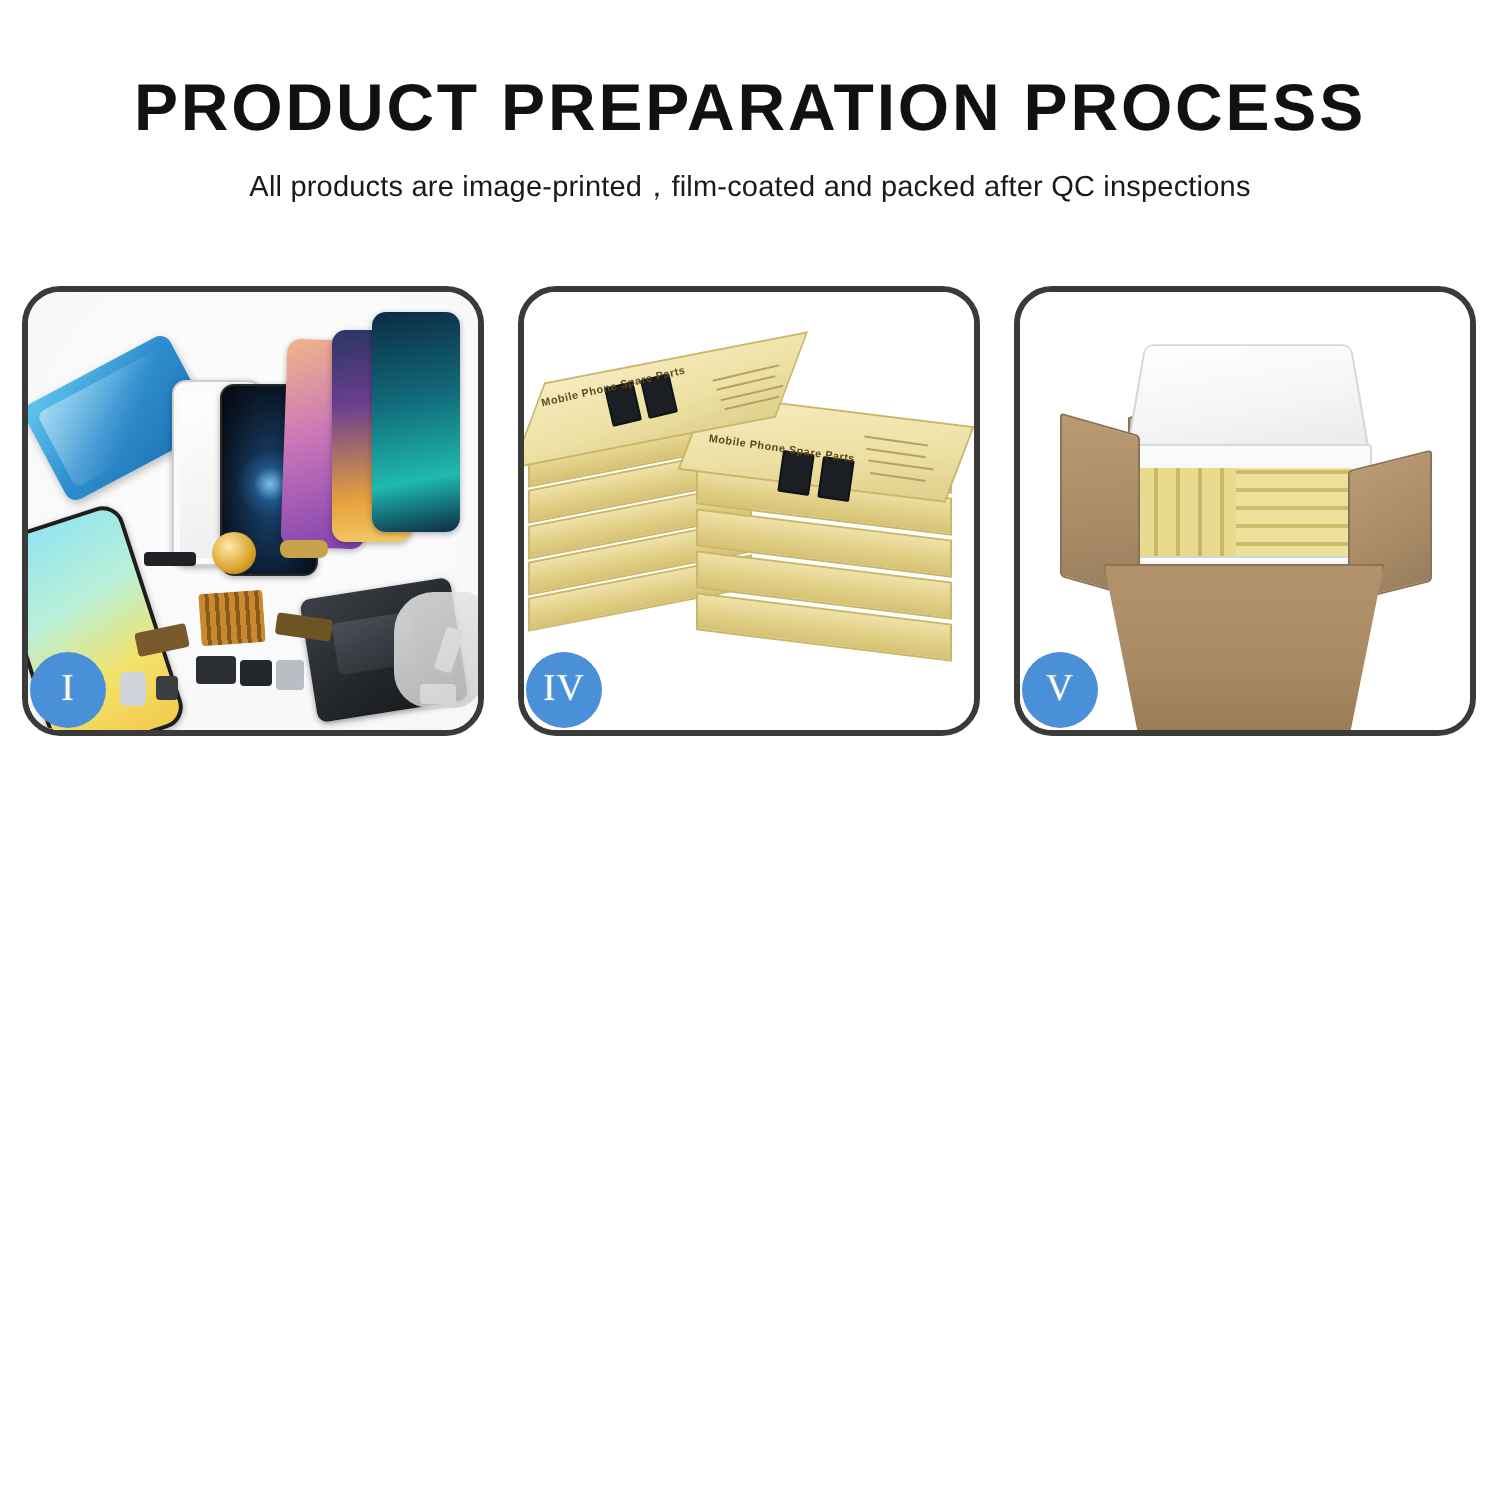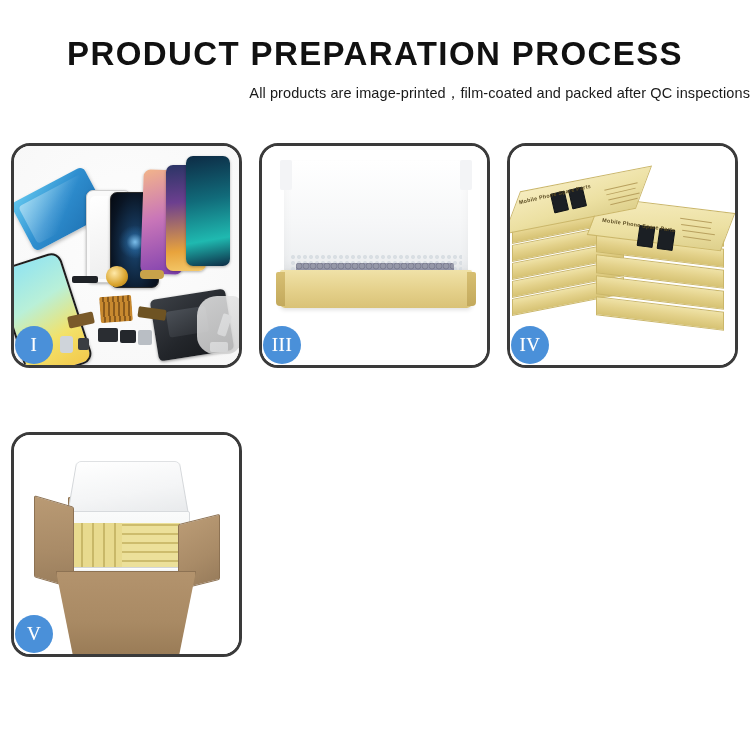--- a/index.html
+++ b/index.html
@@ -23,21 +23,20 @@
     line-height:1;
     white-space:nowrap;
   }
   .subtitle {
     margin-top:14px;
     font-size:14.5px;
     font-weight:400;
     color:#1a1a1a;
     letter-spacing:0.1px;
     white-space:nowrap;
-    text-align:right;
   }
 
   
   .grid {
     position:absolute;
     left:11px; top:143px;
     width:728px; height:539px;
     display:grid;
     grid-template-columns:231px 231px 231px;
     grid-template-rows:225px 225px;
@@ -440,29 +439,20 @@
         <div class="sp sp8"></div>
         <div class="sp sp9"></div>
         <div class="sp sp10"></div>
         <div class="sp sp11"></div>
         <div class="hand"></div>
       </div>
       <div class="badge">I</div>
     </div>
 
 
-    <div class="panel">
-      <div class="panel-photo p3">
-        <div class="foam-back"></div>
-        <div class="foam-tex"></div>
-        <div class="box3-fill"></div>
-        <div class="box3-tray"></div>
-      </div>
-      <div class="badge">III</div>
-    </div>
 
     <div class="panel">
       <div class="panel-photo p4">
         <div class="stack">
           <div class="sbox sl sl5"></div>
           <div class="sbox sl sl4"></div>
           <div class="sbox sl sl3"></div>
           <div class="sbox sl sl2"></div>
           <div class="sbox sl sl1"></div>
 

